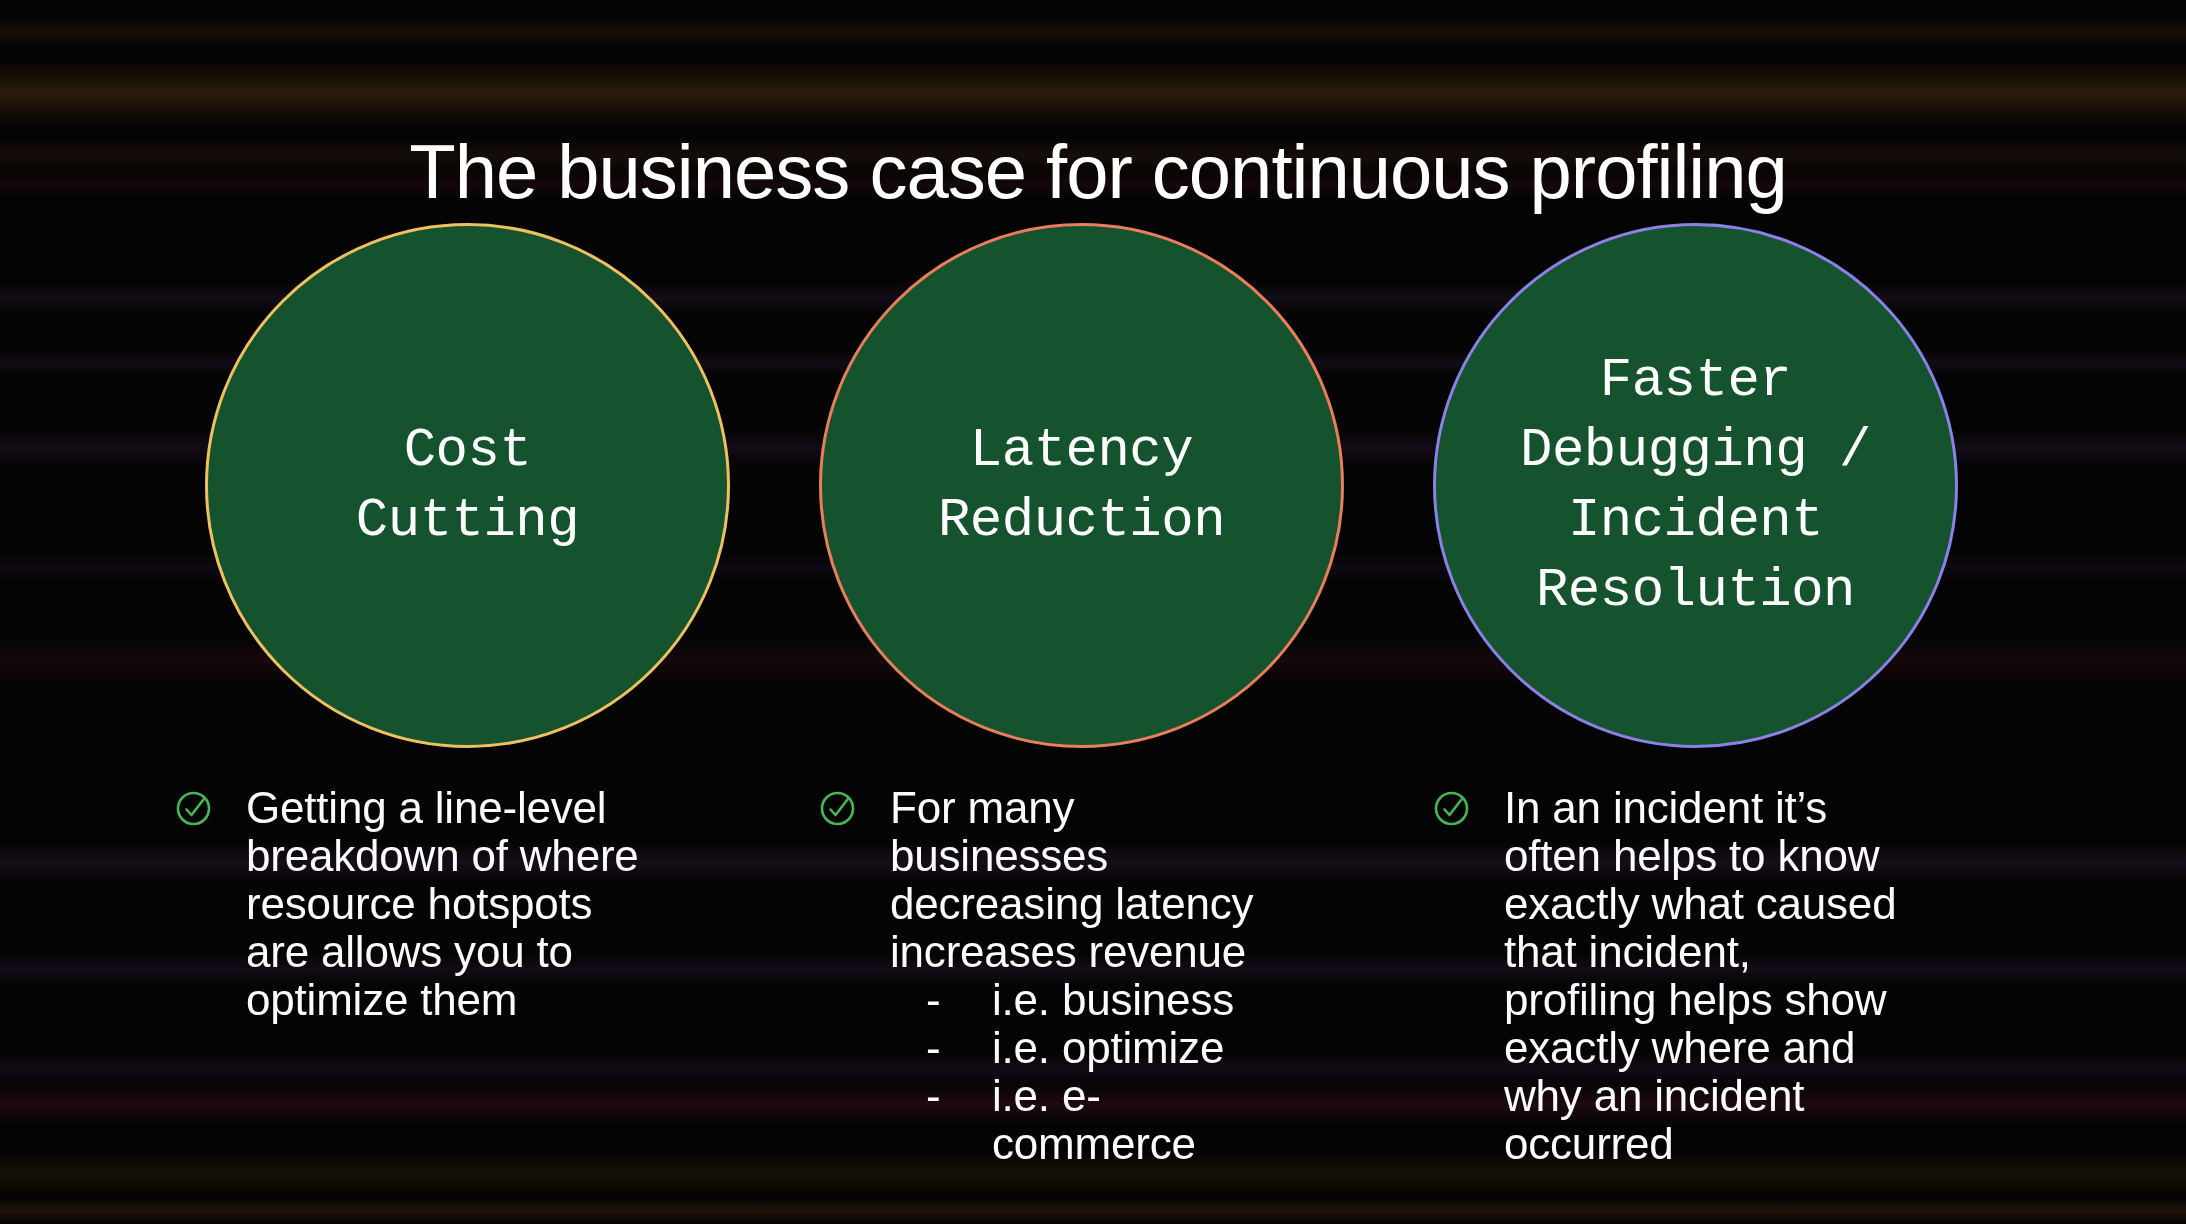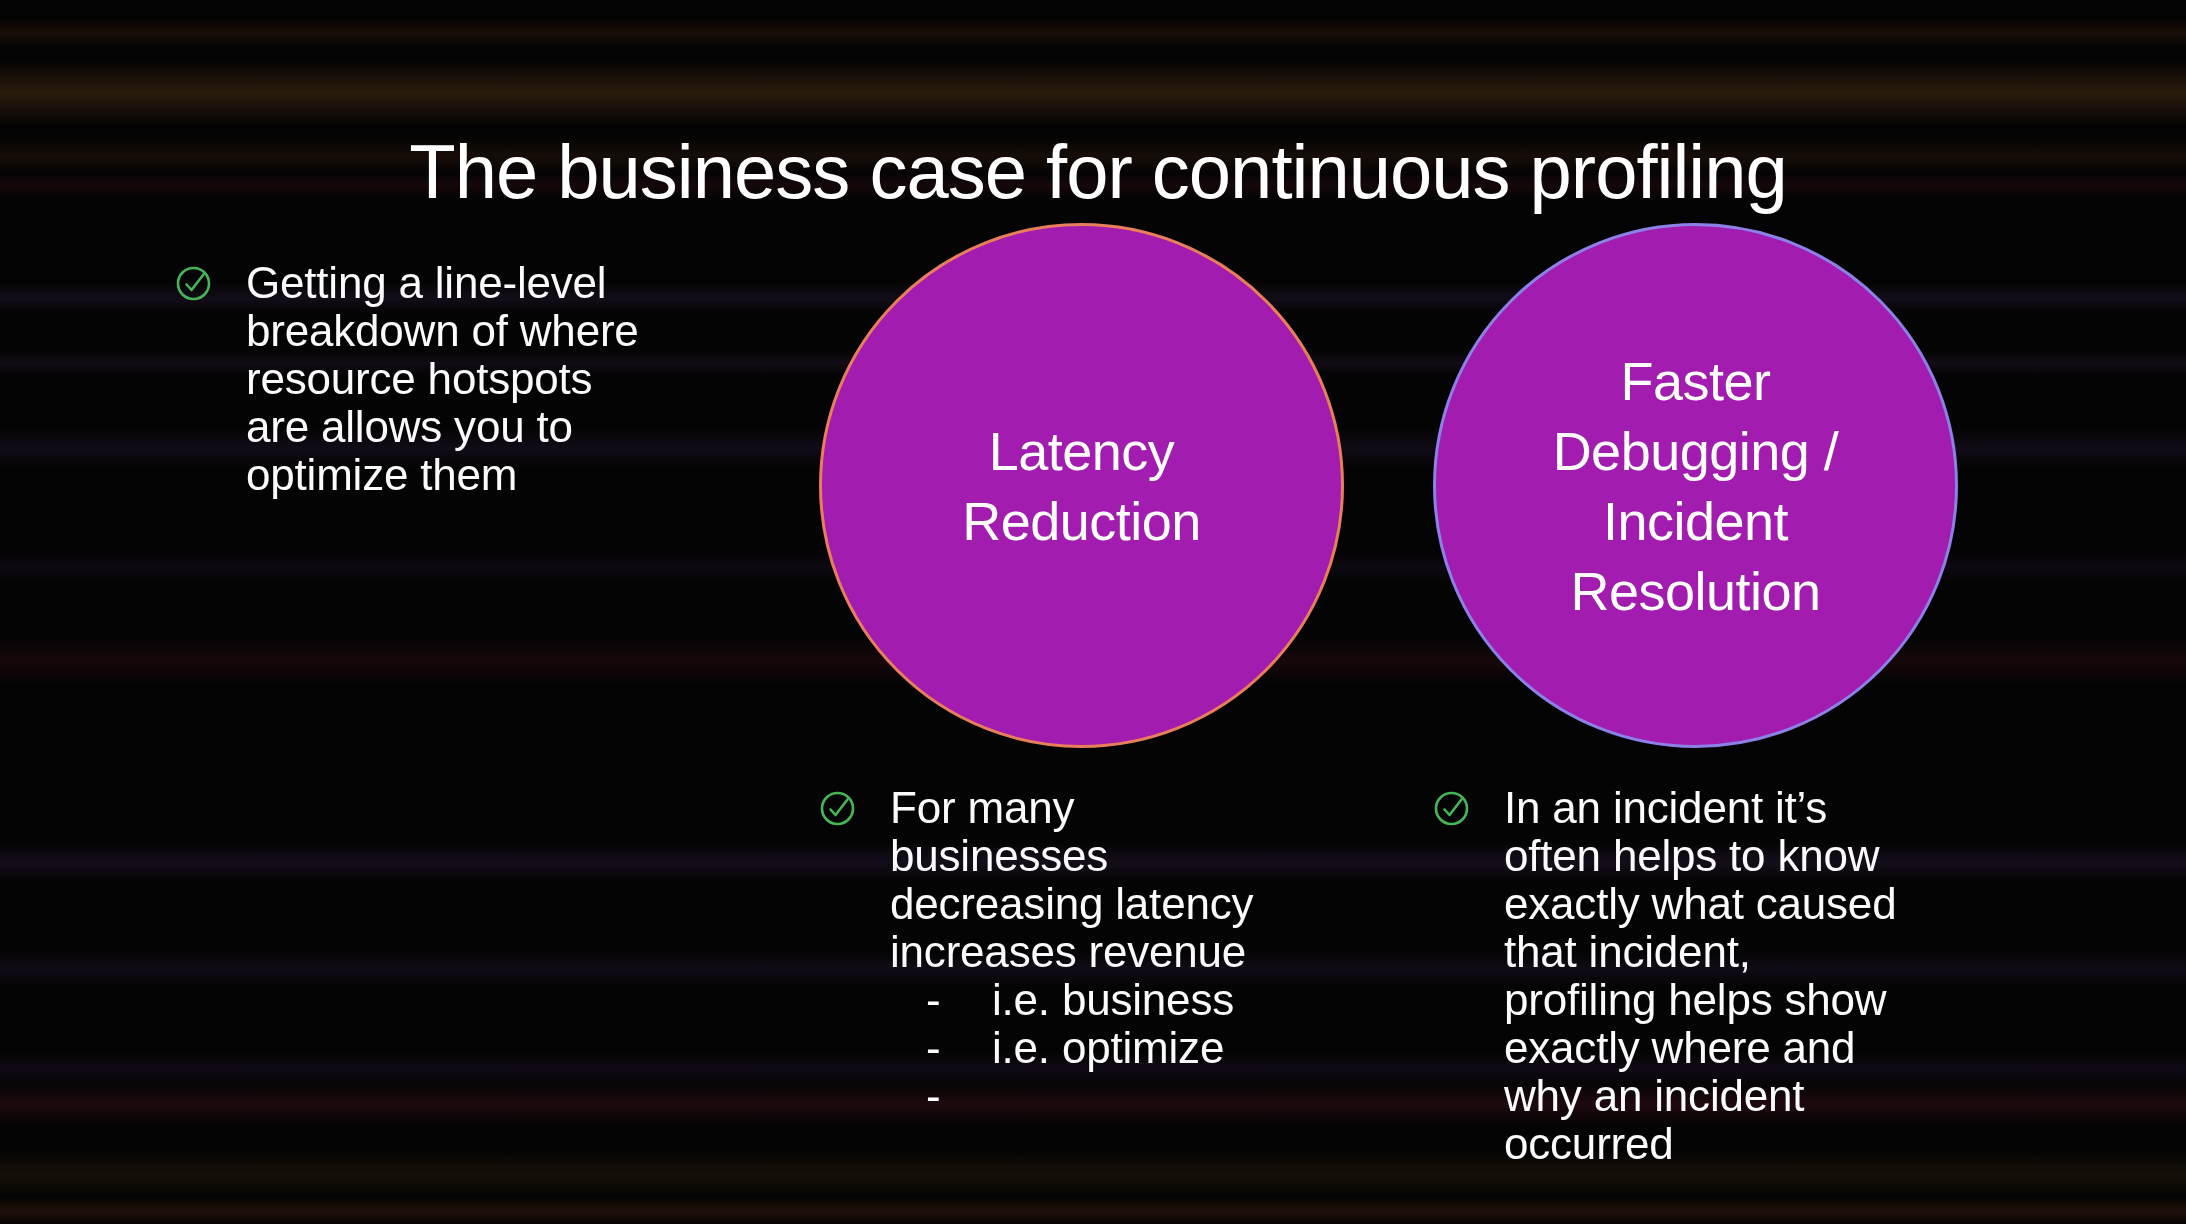--- a/index.html
+++ b/index.html
@@ -65,24 +65,25 @@
     width: 525px;
     display: flex;
     flex-direction: column;
   }
   .circle {
     box-sizing: border-box;
     width: 525px;
     height: 525px;
     border-radius: 50%;
     border: 3px solid var(--accent, #ffffff);
-    background: #a21caf;
+    background: #14532d;
     display: flex;
     align-items: center;
     justify-content: center;
+    font-family: Liberation Mono, monospace;
   }
   .circle-label {
     width: 382px;
     text-align: center;
     font-size: 54px;
     font-weight: 400;
     letter-spacing: -0.5px;
     line-height: 70px;
     color: #ffffff;
   }
@@ -127,20 +128,23 @@
 
 <div class="slide" style="--check: #45b655;">
 
   <div class="bg-glow"></div>
 
   <h1 class="title">The business case for continuous profiling</h1>
 
   <div class="columns">
 
     <div class="column shift-left">
+      <div class="circle" style="--accent: #efc05f;">
+        <div class="circle-label">Cost Cutting</div>
+      </div>
       <div class="bullets">
         <span class="check-icon">
           <svg viewBox="0 0 37 37" fill="none" overflow="visible" xmlns="http://www.w3.org/2000/svg">
             <circle cx="18.5" cy="18.5" r="15.5" stroke="currentColor" stroke-width="2.6"></circle>
             <path d="M11.5 19.5 L16.5 25 L28.5 9.5" stroke="currentColor" stroke-width="2.6" stroke-linecap="round" stroke-linejoin="round"></path>
           </svg>
         </span>
         <div class="bullet-body">Getting a line-level breakdown of where resource hotspots are allows you to optimize them</div>
       </div>
     </div>
@@ -162,20 +166,21 @@
             <div class="sub-item">
               <span class="dash">-</span>
               <span>i.e. business</span>
             </div>
             <div class="sub-item">
               <span class="dash">-</span>
               <span>i.e. optimize</span>
             </div>
             <div class="sub-item">
               <span class="dash">-</span>
+              <span>i.e. e-commerce</span>
             </div>
           </div>
         </div>
       </div>
     </div>
 
     <div class="column">
       <div class="circle" style="--accent: #8b81e6;">
         <div class="circle-label">Faster Debugging / Incident Resolution</div>
       </div>

